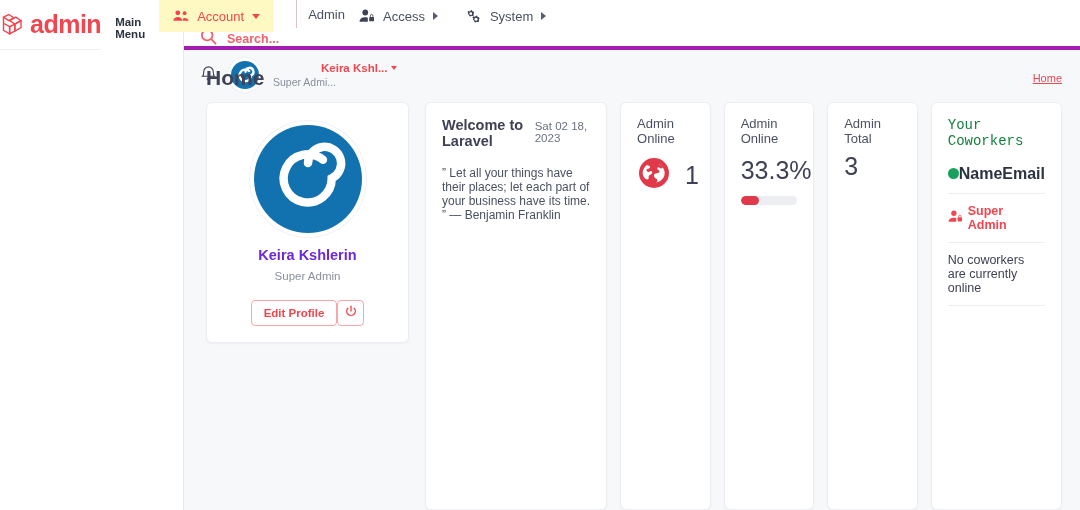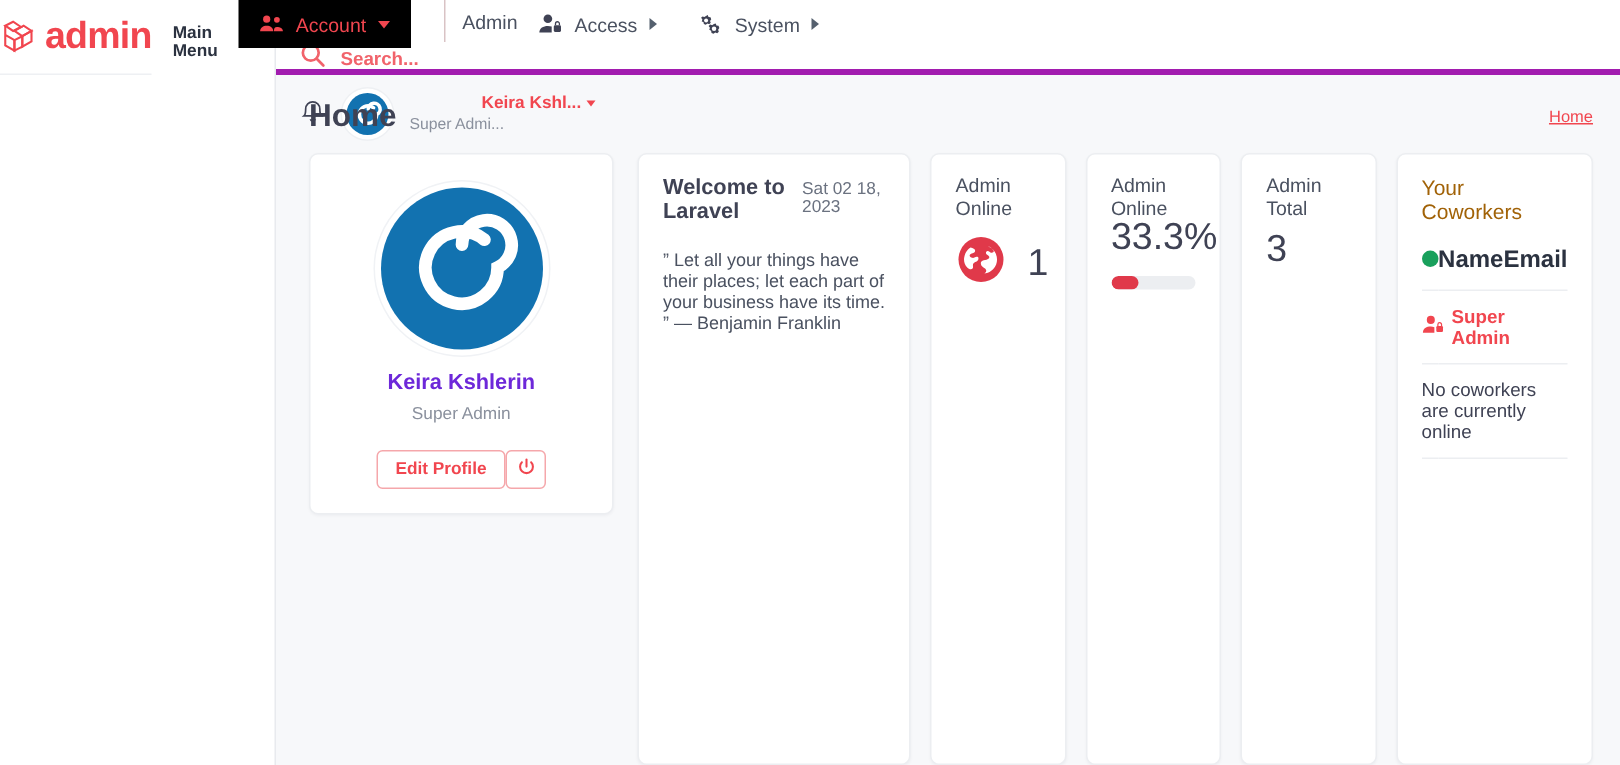--- a/index.html
+++ b/index.html
@@ -32,21 +32,21 @@
   .menu-title {
     font-size: 11.5px; font-weight: 700; color: #2b3240;
     padding: 16px 14px 10px 14px;
   }
   .nav-item {
     display: flex; align-items: center; gap: 8px;
     height: 32px; padding: 0 14px;
     font-size: 13px; color: #4a5160; cursor: pointer;
     position: relative;
   }
-  .nav-item.active { background: #000000; color: #f1464f; justify-content: flex-end; }
+  .nav-item.active { background: #fef9c3; color: #f1464f; justify-content: flex-end; }
   .nav-item.active .nav-label { color: #f1464f; }
   .nav-icon { width: 16px; height: 16px; display: inline-flex; align-items: center; justify-content: center; }
   .nav-label { flex: 1; }
   .caret-right {
     width: 0; height: 0; border-left: 5px solid #55606e;
     border-top: 4px solid transparent; border-bottom: 4px solid transparent;
   }
   .caret-down {
     width: 0; height: 0; border-top: 5px solid #f1464f;
     border-left: 4.5px solid transparent; border-right: 4.5px solid transparent;
@@ -141,21 +141,21 @@
   .stat-value-row { display: flex; align-items: center; gap: 14px; margin-top: 10px; }
   .stat-number { font-size: 25px; font-weight: 400; color: #3f4254; line-height: 1; }
   .stat-number.big { font-size: 25px; }
   .progress-track {
     height: 9px; background: #eceef1; border-radius: 5px; margin-top: 13px; overflow: hidden;
   }
   .progress-fill { height: 100%; background: #e0394a; border-radius: 5px; }
 
   
   .coworkers-card { padding: 14px 16px 0; flex: 1; }
-  .coworkers-title { font-size: 14px; color: #a16207; font-weight: 400; }
+  .coworkers-title { font-size: 14px; color: #15803d; font-weight: 400; font-family: Liberation Mono, monospace; }
   .cw-table { width: 100%; border-collapse: collapse; margin-top: 10px; }
   .cw-table th {
     text-align: left; font-size: 16px; font-weight: 700; color: #2b3240;
     padding: 6px 0 10px; border-bottom: 1px solid #eceef1;
   }
   .cw-table td {
     font-size: 12.5px; padding: 10px 0; border-bottom: 1px solid #eceef1; color: #3f4254;
   }
   .col-dot { width: 100px; }
   .col-name { width: 232px; }
@@ -322,21 +322,21 @@
                   <path d="M10 9c2 .4 3.5 1.3 3 2.6-.5 1.3-2.6 1-3.4 2.2-.6.9.4 2 1.6 2.1 1.6.2 2.2-1.1 3.4-.7 1 .3.8 1.7.2 2.5-.8 1-2.4 1-3 2.2-.5 1 .3 2.3-.4 3.1-.9 1-2.6.3-3.6-.7C6 20.6 5.4 18 5.8 15.6 6.3 12.6 7.9 10.3 10 9z" fill="#ffffff"></path>
                   <path d="M21.5 7.8c1.6.7 3 1.9 3.9 3.3.5.9-.6 1.6-1.5 1.4-1-.2-1.6-1.3-2.6-1.2-.9.1-1.3 1.2-.8 2 .5.8 1.8.9 2 1.9.2 1-.9 1.6-1.8 1.9-1.2.4-2.6.3-3.4 1.2-.8.9-.3 2.3.4 3.2.8 1 2.3 1.3 2.7 2.5.3 1-.5 2-1.5 2.4 3.6-.3 6.9-2.7 8.2-6.1 1.5-3.9.1-8.5-3.4-10.9-.7-.5-1.5-1-2.2-1.6z" fill="#ffffff"></path>
                 </svg>
               </span>
               <span class="stat-number">1</span>
             </div>
           </div>
 
           <div class="card stat-card">
             <div class="stat-label">Admin Online</div>
-            <div class="stat-number big" style="margin-top:0;">33.3%</div>
+            <div class="stat-number big" style="margin-top:12px;">33.3%</div>
             <div class="progress-track">
               <div class="progress-fill" id="progress-fill" style="width: 33.3%;"></div>
             </div>
           </div>
 
           <div class="card stat-card">
             <div class="stat-label">Admin Total</div>
             <div class="stat-number big" style="margin-top:8px;">3</div>
           </div>
 

